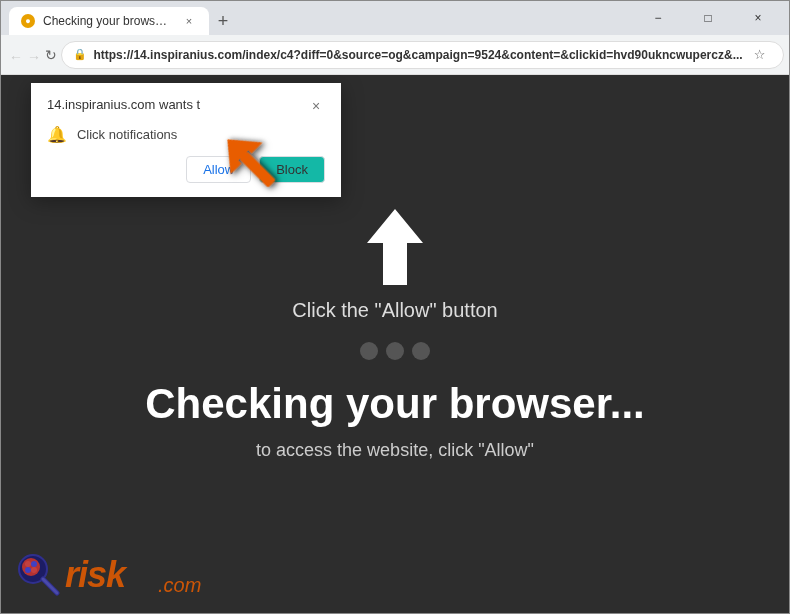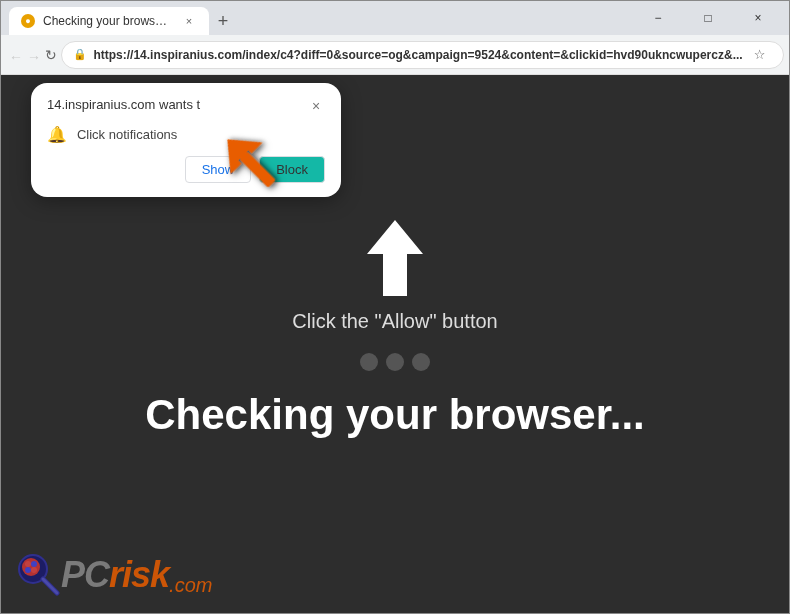--- a/index.html
+++ b/index.html
@@ -134,21 +134,21 @@
       justify-content: center;
     }
 
     
     .notification-popup {
       position: absolute;
       top: 8px;
       left: 30px;
       width: 310px;
       background: #fff;
-      border-radius: 16px;
+      border-radius: 0;
       box-shadow: 0 4px 20px rgba(0,0,0,0.35);
       padding: 14px 16px 14px 16px;
       z-index: 100;
     }
     .popup-header {
       display: flex;
       justify-content: space-between;
       align-items: flex-start;
       margin-bottom: 10px;
     }
@@ -281,20 +281,21 @@
       color: #e85d00;
       font-style: italic;
       letter-spacing: -1px;
     }
     .dot-com {
       font-size: 20px;
       color: #e85d00;
       font-style: italic;
       align-self: flex-end;
       margin-bottom: 4px;
+      margin-left: 33px;
     }
   </style>
 </head>
 <body>
 
 <div class="browser-window">
 
   <div class="title-bar">
     <div class="tab-area">
       <div class="tab">
@@ -333,21 +334,21 @@
     <div class="notification-popup">
       <div class="popup-header">
         <span class="popup-site">14.inspiranius.com wants t</span>
         <div class="popup-close">×</div>
       </div>
       <div class="popup-permission">
         <span class="bell-icon">🔔</span>
         <span>Click notifications</span>
       </div>
       <div class="popup-buttons">
-        <button class="popup-btn allow">Show</button>
+        <button class="popup-btn allow">Allow</button>
         <button class="popup-btn block">Block</button>
       </div>
     </div>
 
     <div class="arrow-overlay">
       <svg class="arrow-svg" viewBox="0 0 100 100" xmlns="http://www.w3.org/2000/svg">
         <defs>
           <filter id="shadow" x="-20%" y="-20%" width="140%" height="140%">
             <feDropShadow dx="2" dy="2" stdDeviation="3" flood-color="rgba(0,0,0,0.5)"></feDropShadow>
           </filter>
@@ -370,35 +371,35 @@
 
       <div class="click-instruction">Click the "Allow" button</div>
 
       <div class="dots">
         <div class="dot"></div>
         <div class="dot"></div>
         <div class="dot"></div>
       </div>
 
       <div class="checking-text">Checking your browser...</div>
+      <div class="sub-text">to access the website, click "Allow"</div>
     </div>
 
     <div class="watermark">
       <svg class="magnifier" viewBox="0 0 52 52" xmlns="http://www.w3.org/2000/svg">
 
         <circle cx="20" cy="20" r="14" fill="#1a1a6e" stroke="#3030a0" stroke-width="2"></circle>
         <circle cx="18" cy="18" r="9" fill="#cc3333"></circle>
 
         <circle cx="15" cy="15" r="3" fill="#dd4444"></circle>
         <circle cx="21" cy="15" r="3" fill="#4444dd"></circle>
         <circle cx="15" cy="21" r="3" fill="#4444dd"></circle>
         <circle cx="21" cy="21" r="3" fill="#dd4444"></circle>
 
         <line x1="30" y1="30" x2="44" y2="44" stroke="#3030a0" stroke-width="5" stroke-linecap="round"></line>
         <line x1="30" y1="30" x2="44" y2="44" stroke="#5050c0" stroke-width="3" stroke-linecap="round"></line>
       </svg>
-      <span class="pc-text">PC</span>
         <span class="risk-text">risk</span>
         <span class="dot-com">.com</span>
     </div>
 
   </div>
 </div>
 
 </body></html>

